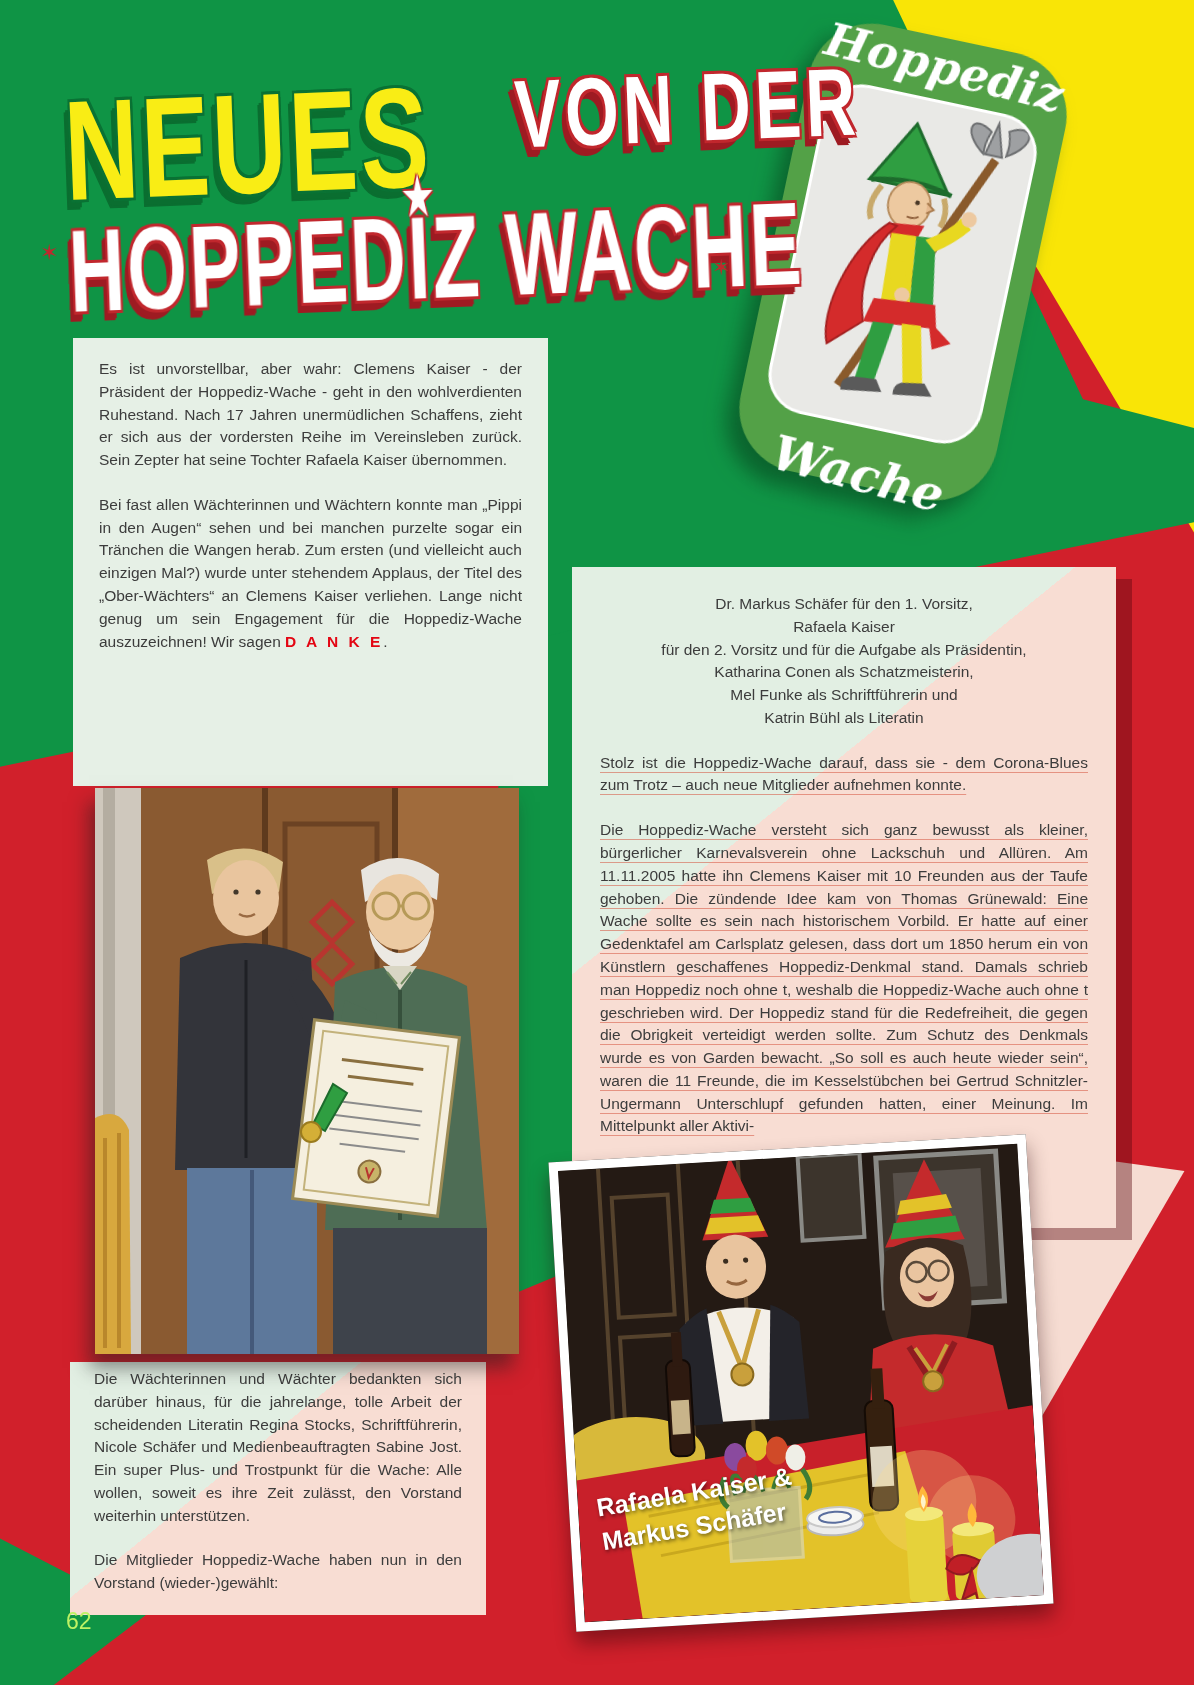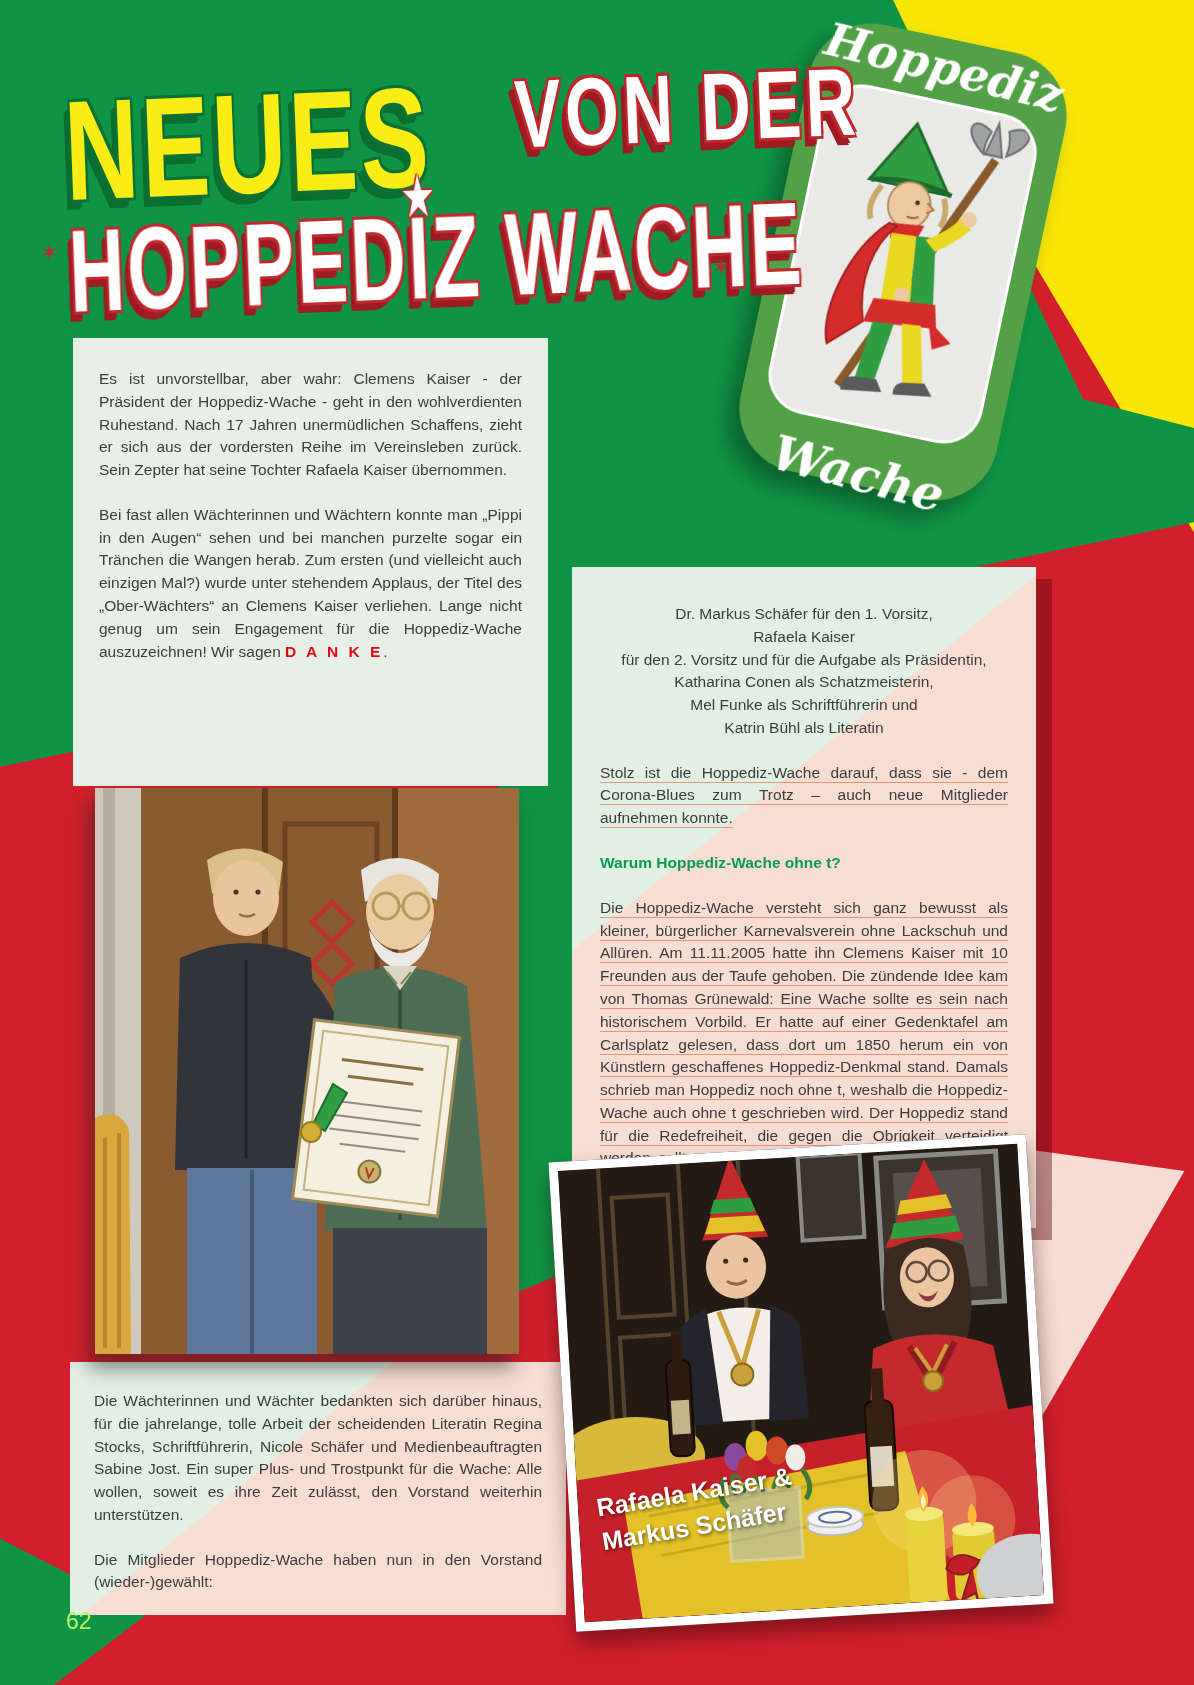--- a/index.html
+++ b/index.html
@@ -40,28 +40,28 @@
      filter:drop-shadow(-10px 16px 10px rgba(5,60,25,.55));}
   .badge-inner{position:absolute;left:22px;right:22px;top:62px;bottom:58px;
      background:#e9e9e6;border:3px solid #fff;border-radius:40px;overflow:hidden;}
   .badge-script{position:absolute;width:100%;text-align:center;color:#fff;
      font-family:"DejaVu Serif",serif;font-style:italic;font-weight:bold;}
   .badge-top{top:2px;font-size:46px;transform:rotate(2deg);}
   .badge-bottom{bottom:-16px;font-size:48px;transform:rotate(3deg);}
 
   
   .card{position:absolute;z-index:3;box-sizing:border-box;color:#3c3c3c;}
-  .card p{margin:10px 0 22px;font-size:15.5px;line-height:1.47;text-align:justify;}
+  .card p{margin:0 0 22px;font-size:15.5px;line-height:1.47;text-align:justify;}
   .card p:last-child{margin-bottom:0;}
   .h-green{color:#0a9b50;font-weight:bold;font-size:15.5px;line-height:1.47;text-align:left;margin:0;}
   .card-left{left:73px;top:338px;width:475px;min-height:448px;background:#e6f0e6;padding:20px 26px 16px;}
-  .card-right{left:572px;top:567px;width:464px;height:661px;padding:26px 28px;
+  .card-right{left:572px;top:567px;width:544px;height:661px;padding:26px 28px;
      background:linear-gradient(141deg,#e2efe3 37%,#f8ddd3 37%);
      box-shadow:16px 12px 0 rgba(90,8,14,.42);}
-  .card-bottom{left:70px;top:1362px;width:496px;height:253px;padding:18px 24px;
+  .card-bottom{left:70px;top:1362px;width:416px;height:253px;padding:6px 24px;
      background:linear-gradient(141deg,#e2efe3 40%,#f8ddd3 40%);}
   .center-block{text-align:center !important;}
   .redlines{text-decoration:underline;text-decoration-color:rgba(213,84,64,.55);
      text-decoration-thickness:1px;text-underline-offset:4px;}
   .danke{color:#e30613;font-weight:bold;letter-spacing:3px;}
 
   
   .photo-left{position:absolute;left:95px;top:788px;width:424px;height:566px;z-index:4;
      box-shadow:-6px 14px 18px rgba(30,30,30,.5);}
   .photo-right{position:absolute;left:562px;top:1148px;width:460px;height:452px;z-index:5;
@@ -201,21 +201,20 @@
   <div class="card card-right">
     <p class="center-block">
       <span>Dr. Markus Schäfer für den 1. Vorsitz,</span><br>
       <span>Rafaela Kaiser</span><br>
       <span>für den 2. Vorsitz und für die Aufgabe als Präsidentin,</span><br>
       <span>Katharina Conen als Schatzmeisterin,</span><br>
       <span>Mel Funke als Schriftführerin und</span><br>
       <span>Katrin Bühl als Literatin</span>
     </p>
     <p class="redlines">Stolz ist die Hoppediz-Wache darauf, dass sie - dem Corona-Blues zum Trotz – auch neue Mitglieder aufnehmen konnte.</p>
-    <p class="h-green">Warum Hoppediz-Wache ohne t?</p>
     <p class="redlines" style="margin-top:2px;">Die Hoppediz-Wache versteht sich ganz bewusst als kleiner, bürgerlicher Karnevalsverein ohne Lackschuh und Allüren. Am 11.11.2005 hatte ihn Clemens Kaiser mit 10 Freunden aus der Taufe gehoben. Die zündende Idee kam von Thomas Grünewald: Eine Wache sollte es sein nach historischem Vorbild. Er hatte auf einer Gedenktafel am Carlsplatz gelesen, dass dort um 1850 herum ein von Künstlern geschaffenes Hoppediz-Denkmal stand. Damals schrieb man Hoppediz noch ohne t, weshalb die Hoppediz-Wache auch ohne t geschrieben wird. Der Hoppediz stand für die Redefreiheit, die gegen die Obrigkeit verteidigt werden sollte. Zum Schutz des Denkmals wurde es von Garden bewacht. „So soll es auch heute wieder sein“, waren die 11 Freunde, die im Kesselstübchen bei Gertrud Schnitzler-Ungermann Unterschlupf gefunden hatten, einer Meinung. Im Mittelpunkt aller Aktivi-</p>
   </div>
 
   <div class="photo-right">
     <svg viewBox="0 0 460 452" preserveAspectRatio="none">
       <rect width="460" height="452" fill="#241a14"></rect>
       <g stroke="#55422c" stroke-width="4" fill="none">
         <path d="M40,0 V300 M120,0 V300 M180,0 V280"></path>
         <rect x="52" y="30" width="56" height="120"></rect>
           <rect x="52" y="170" width="56" height="100"></rect>

